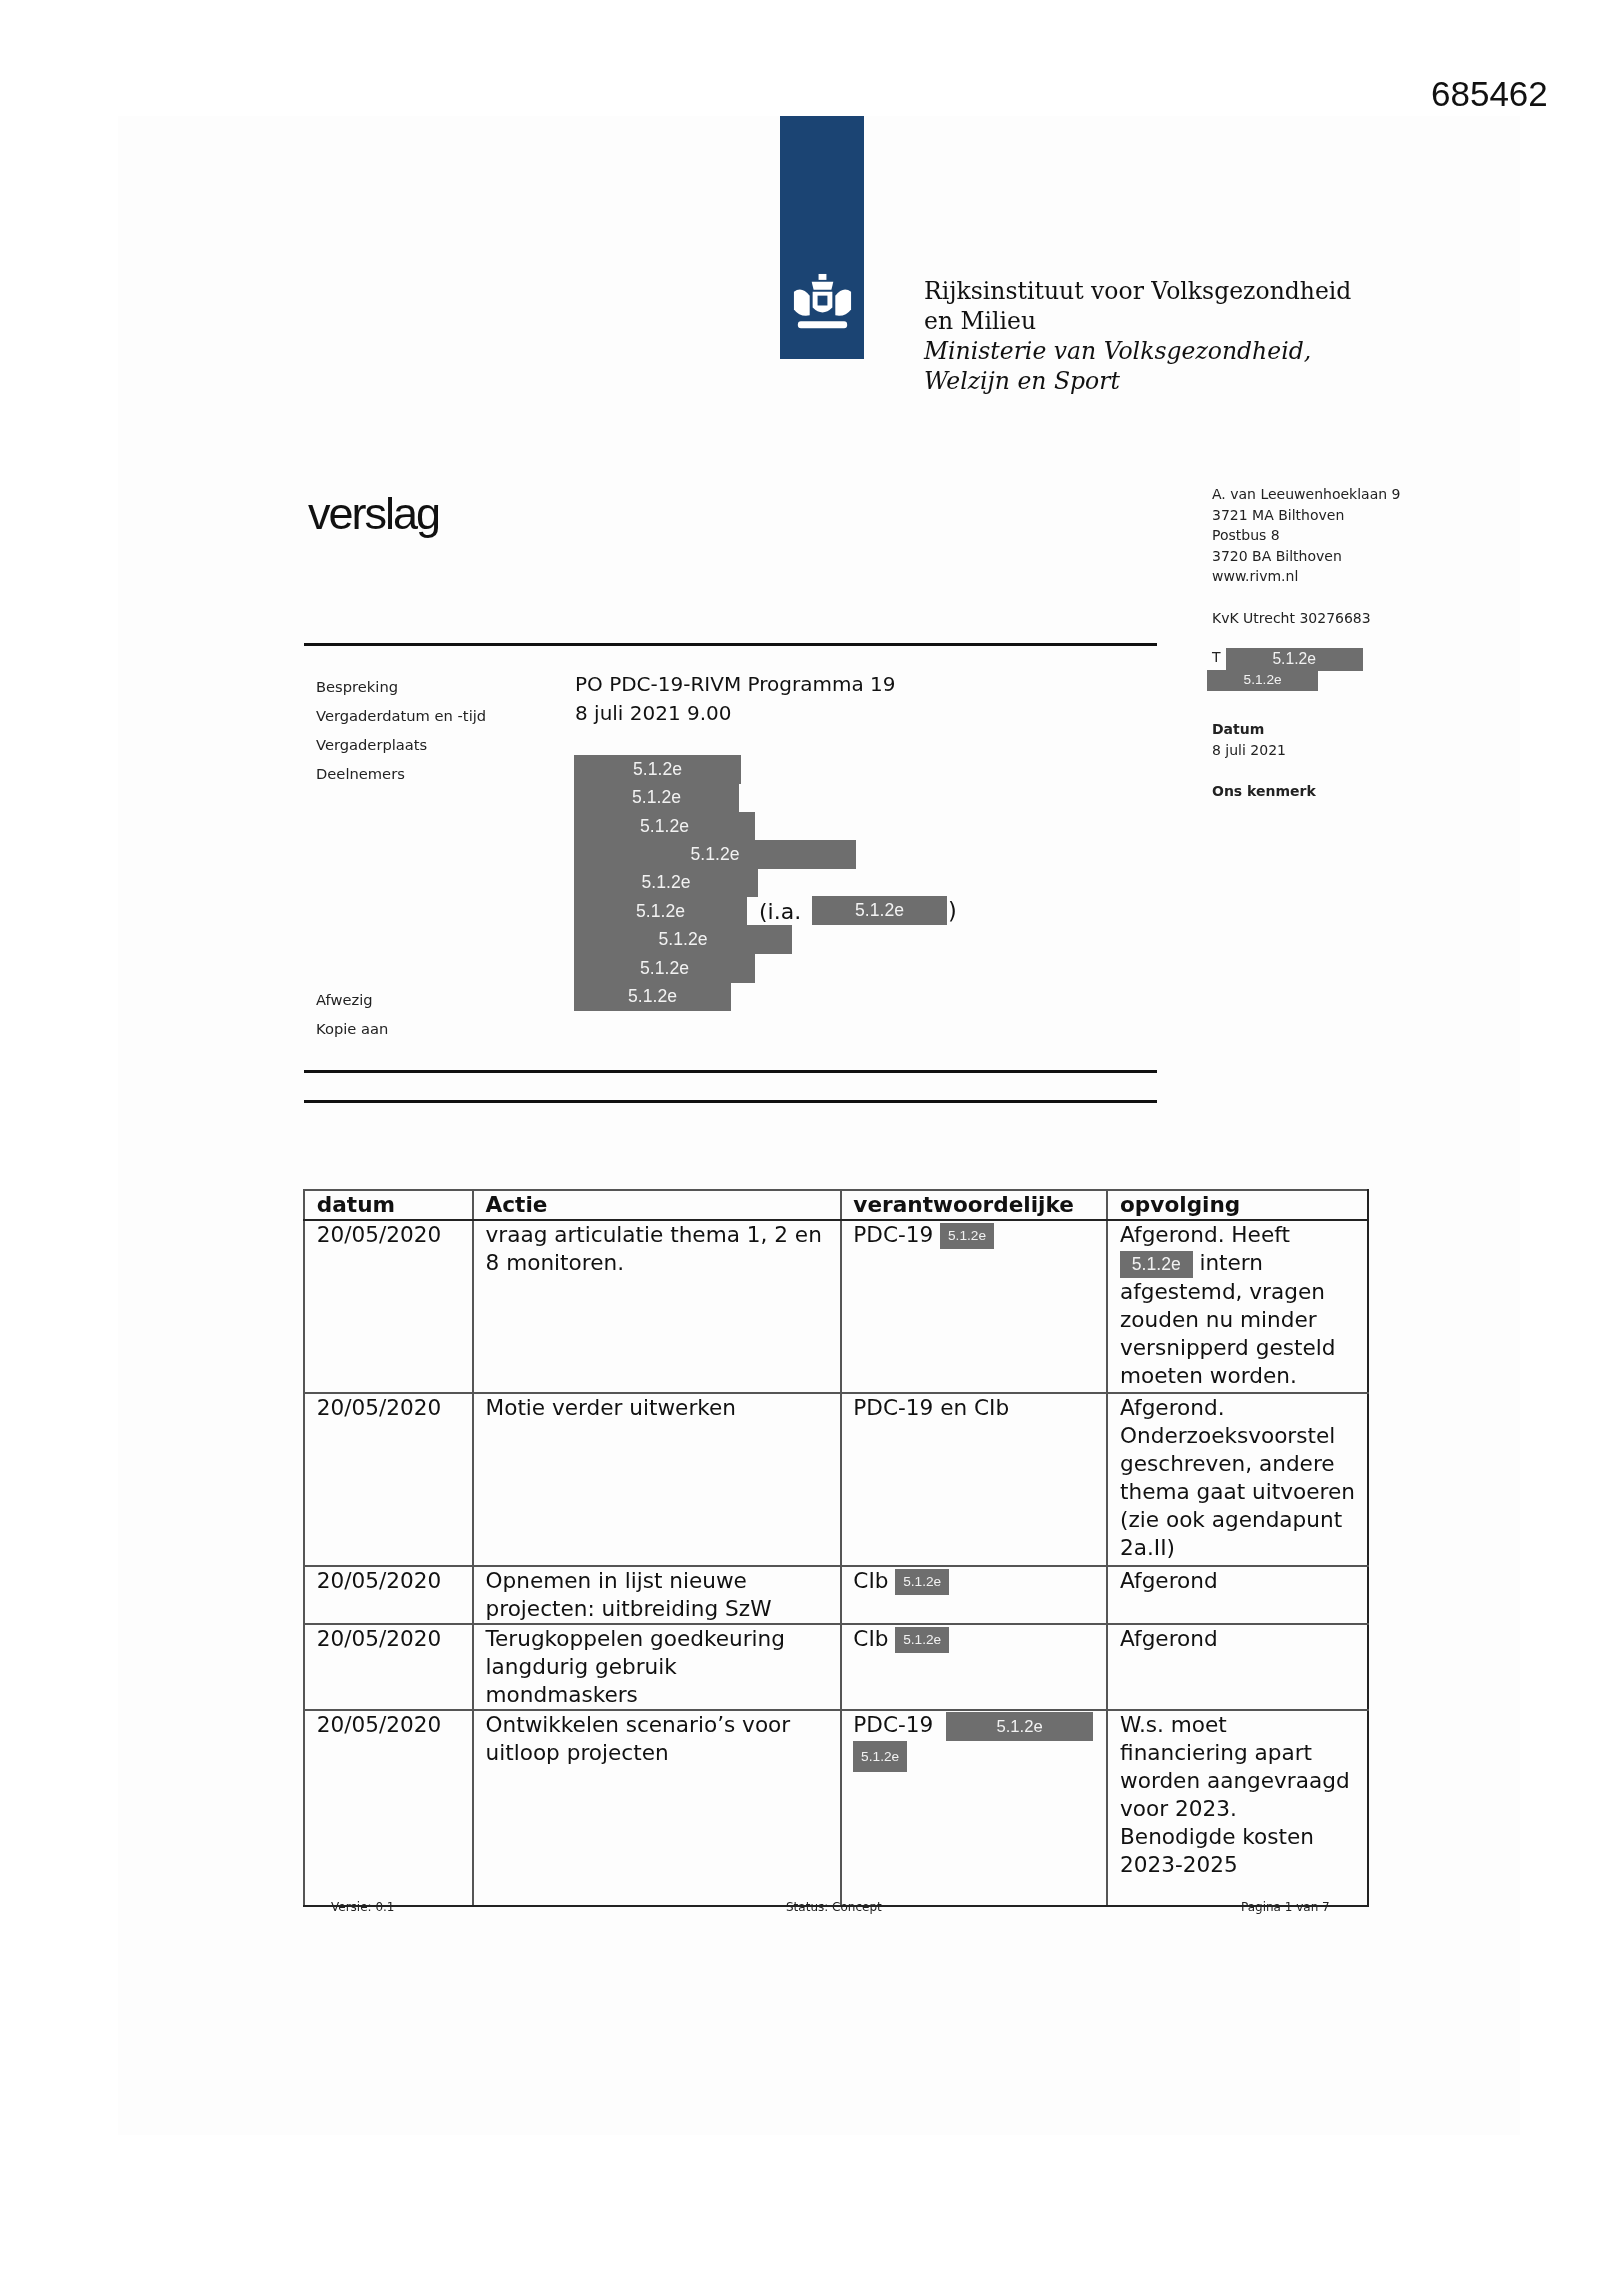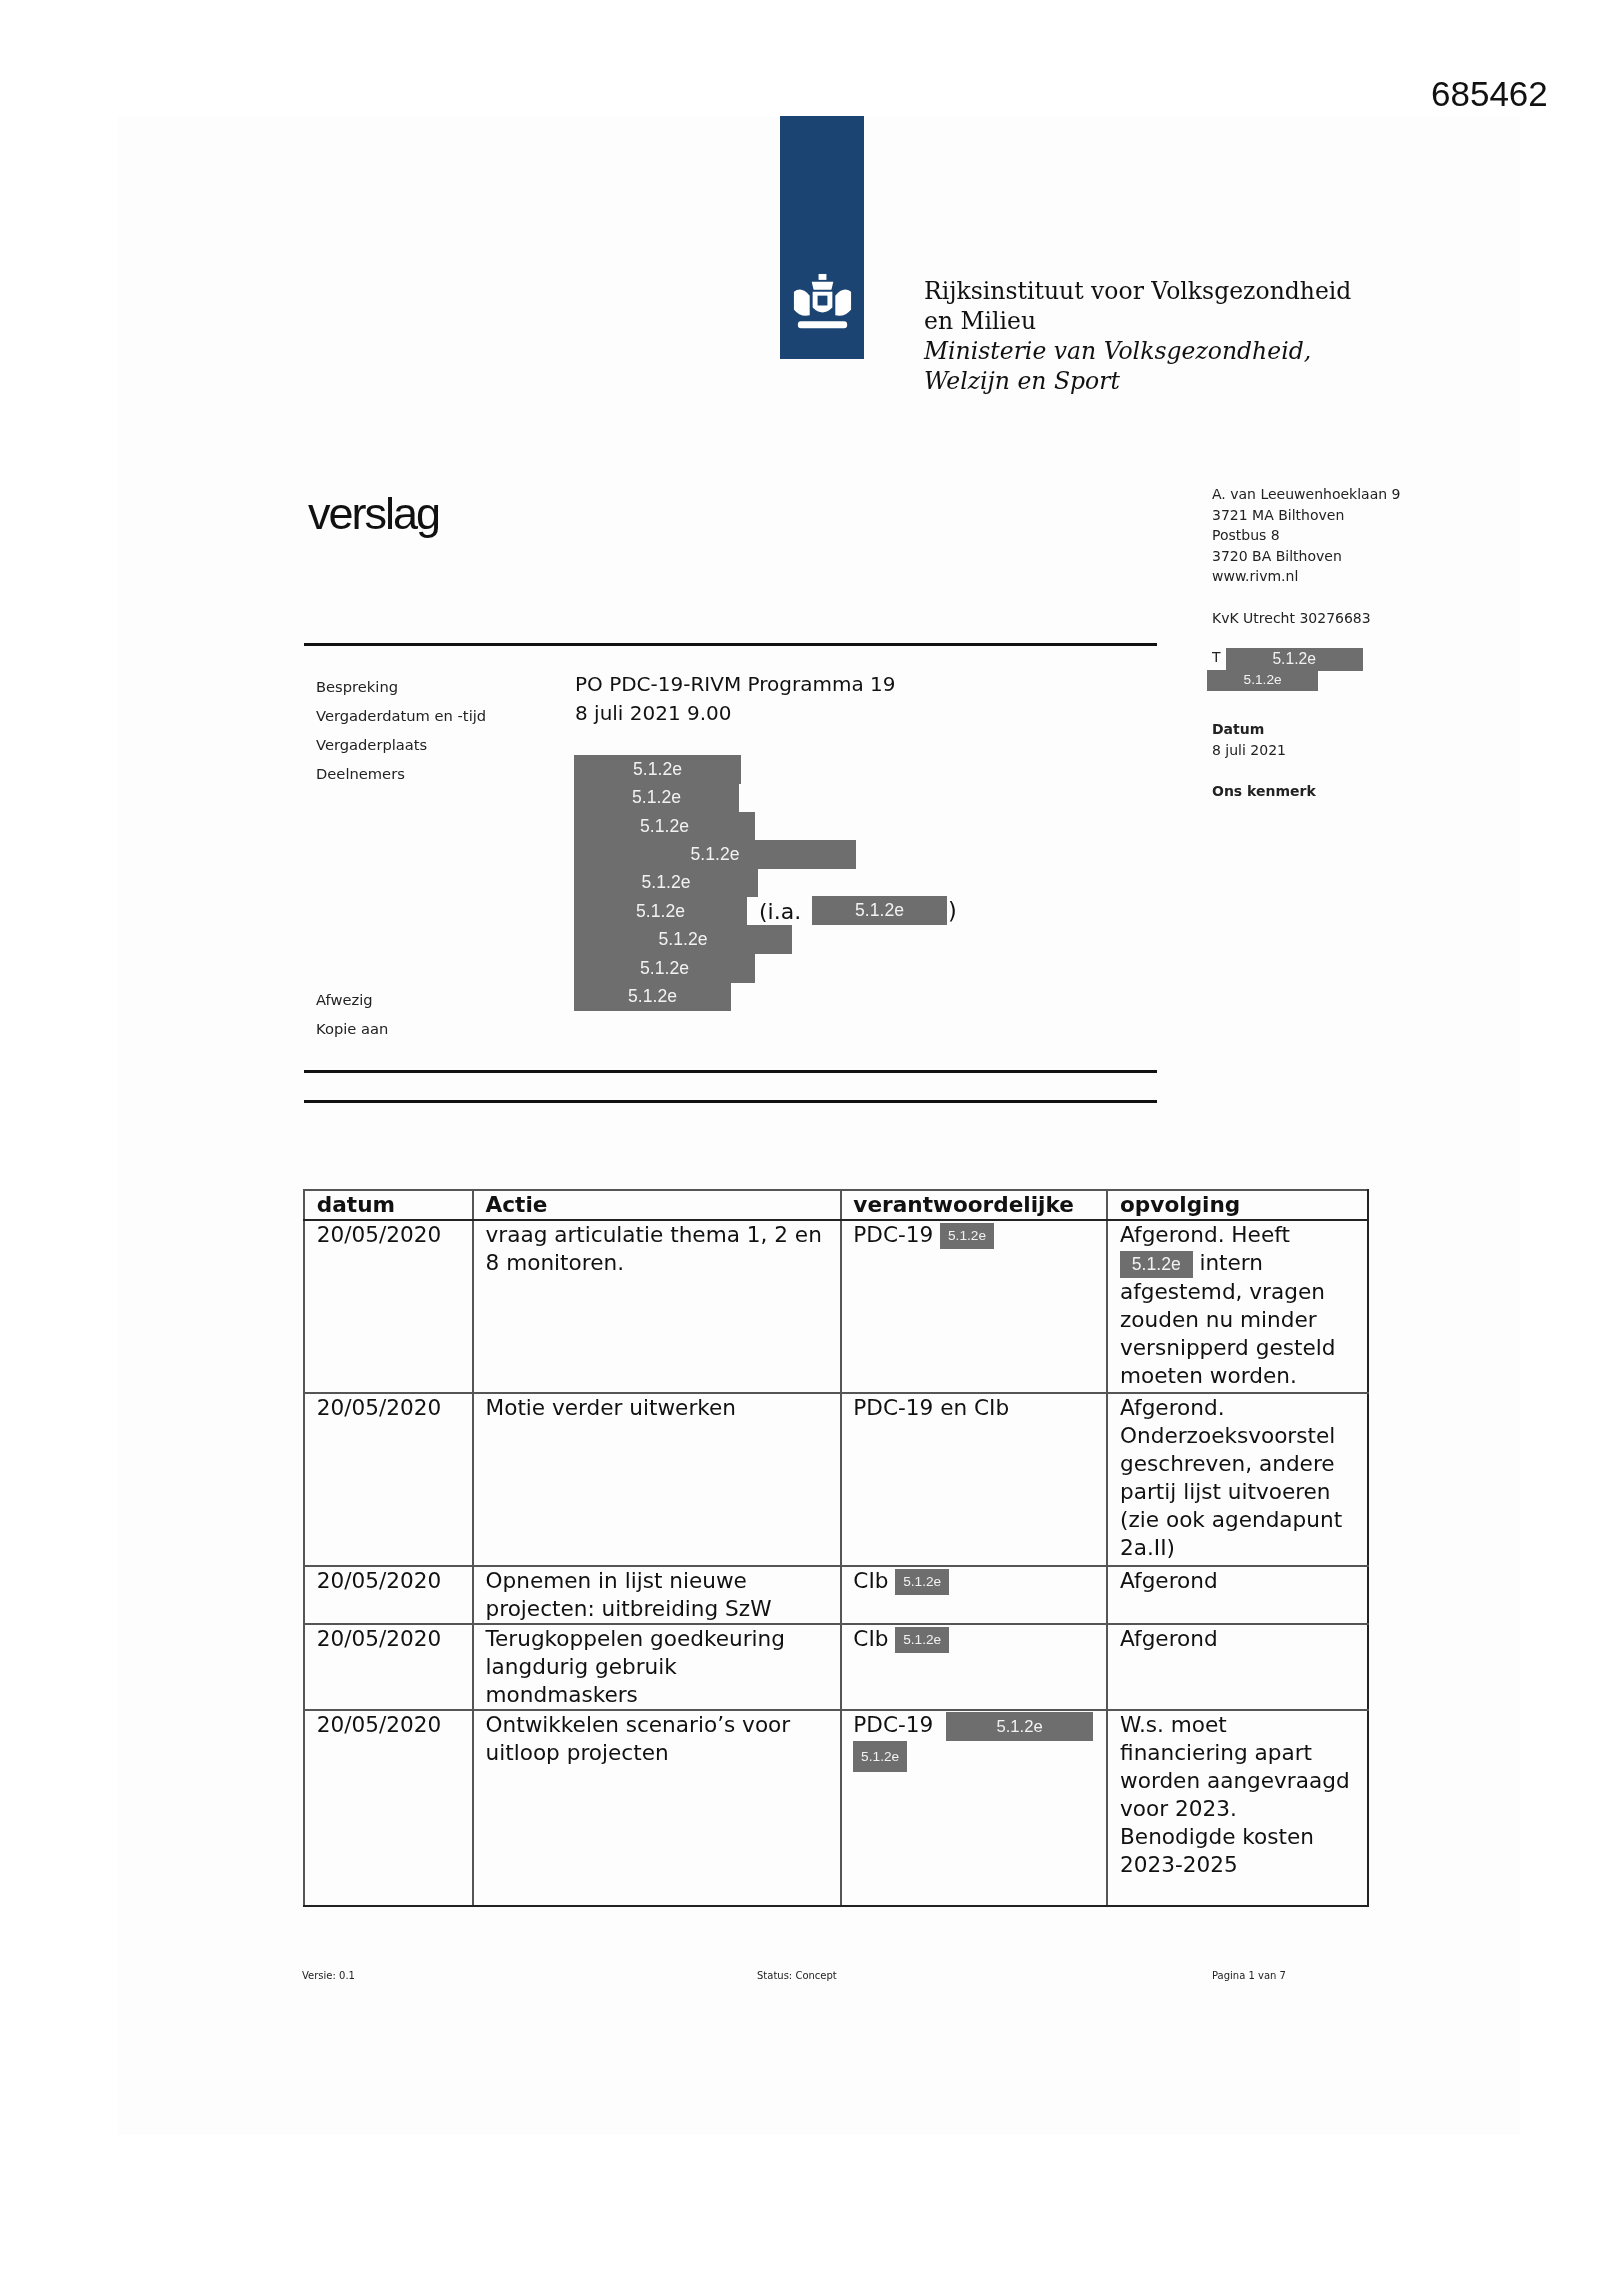--- a/index.html
+++ b/index.html
@@ -23,21 +23,21 @@
     .part { position: absolute; left: 574px; height: 28px; font-size: 17.6px; line-height: 28px; }
     .part span { display: block; }
     table.actions { position: absolute; left: 303px; top: 1189px; width: 1066px;
                     border-collapse: collapse; font-size: 21.6px; line-height: 28px; }
     table.actions th, table.actions td { border: 2px solid #555; vertical-align: top;
                     padding: 0 9.8px 0 11.8px; text-align: left; }
     table.actions th { font-weight: bold; border-bottom: 2.9px solid #222; }
     table.actions td.last, table.actions th.last { border-right: 2.9px solid #222; }
     table.actions tr.endrow td { border-bottom: 2.9px solid #222; }
     .tbl-red { font-size: 13.7px; line-height: 25.5px; padding: 0 7.8px; vertical-align: 2px; }
-    .footer { top: 1970px; font-size: 10px; color: #222; }
+    .footer { top: 1900px; font-size: 12px; color: #222; margin-left: 29px; }
   </style>
 </head>
 <body>
 
 <div class="abs page-tint"></div>
 
 <div class="abs docnum">685462</div>
 
 <div class="abs logo-bar"></div>
 <svg class="abs logo-emblem" viewBox="0 0 70 66">
@@ -160,21 +160,21 @@
       <td class="last">
         <span>Afgerond. Heeft</span>
         <span class="redact" style="font-size:17.6px;line-height:27.4px;padding:0 11.8px;">5.1.2e</span>
         <span>intern afgestemd, vragen zouden nu minder versnipperd gesteld moeten worden.</span>
       </td>
     </tr>
     <tr style="height:173px;">
       <td>20/05/2020</td>
       <td>Motie verder uitwerken</td>
       <td>PDC-19 en CIb</td>
-      <td class="last">Afgerond. Onderzoeksvoorstel geschreven, andere partij lijst uitvoeren (zie ook agendapunt 2a.II)</td>
+      <td class="last">Afgerond. Onderzoeksvoorstel geschreven, andere thema gaat uitvoeren (zie ook agendapunt 2a.II)</td>
     </tr>
     <tr style="height:58px;">
       <td>20/05/2020</td>
       <td>Opnemen in lijst nieuwe projecten: uitbreiding SzW</td>
       <td>
         <span>CIb</span>
         <span class="redact tbl-red">5.1.2e</span>
       </td>
       <td class="last">Afgerond</td>
     </tr>

